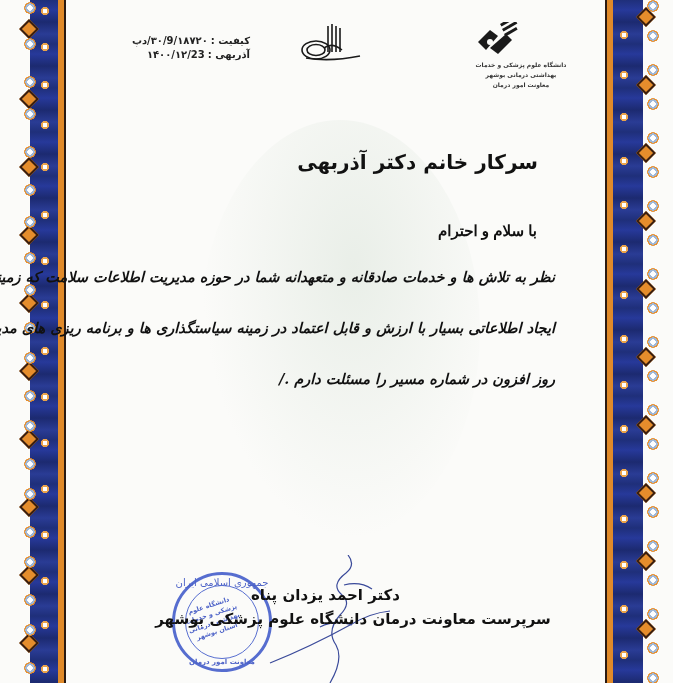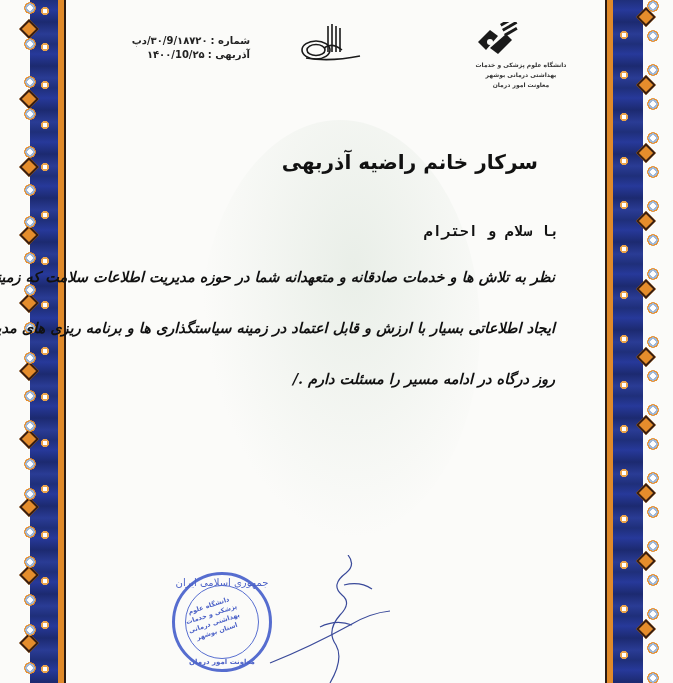--- a/index.html
+++ b/index.html
@@ -73,23 +73,23 @@
       direction: rtl; text-align: center; font-size: 6px; font-weight: bold; color: #333; line-height: 10px;
     }
 
     
     .salutation {
       position: absolute; right: 135px; top: 150px;
       direction: rtl; font-size: 20px; font-weight: bold; color: #111;
       font-family: "DejaVu Sans", sans-serif;
     }
     .greeting {
-      position: absolute; right: 114px; top: 222px;
+      position: absolute; right: 136px; top: 222px;
       direction: rtl; font-size: 15px; font-weight: bold; color: #111;
-      font-family: Liberation Mono, monospace;
+      font-family: Liberation Sans, sans-serif;
     }
     .body-lines {
       position: absolute; right: 118px; top: 264px; width: 440px;
       direction: rtl; text-align: justify; color: #111;
       font-family: "DejaVu Serif", serif; font-style: italic; font-weight: bold;
       font-size: 14.5px;
     }
     .body-line { height: 51px; line-height: 26px; white-space: nowrap; text-align-last: justify; }
     .body-line.last { text-align-last: right; }
 
@@ -234,26 +234,26 @@
     <div class="motif" style="left:16px;top:604px;"></div>
     <div class="leaf" style="left:36px;top:622px;"></div>
     <div class="scallop" style="left:44px;top:608px;"></div>
     <div class="scallop" style="left:44px;top:642px;"></div>
     <div class="motif" style="left:16px;top:650px;"></div>
     <div class="scallop" style="left:44px;top:672px;"></div>
   </div>
 
   <div class="ref-block">
     <div class="ref-row">
-      <span>شماره :</span>
+      <span>کیفیت :</span>
       <span>۳۰/9/۱۸۷۲۰/دپ</span>
     </div>
     <div class="ref-row">
       <span>آذربهی :</span>
-      <span>۱۴۰۰/10/۲۵</span>
+      <span>۱۴۰۰/۱۲/23</span>
     </div>
   </div>
 
   <svg class="tughra" viewBox="0 0 64 42">
     <g fill="none" stroke="#1a1a1a" stroke-width="1.6">
       <ellipse cx="18" cy="28" rx="14" ry="9"></ellipse>
       <ellipse cx="18" cy="28" rx="9" ry="5.5"></ellipse>
       <path d="M30 4 L30 30 M34 2 L34 30 M38 4 L38 30 M42 6 L42 30"></path>
       <path d="M8 36 Q32 40 62 34"></path>
       <path d="M26 26 Q34 20 44 28"></path>
@@ -268,40 +268,44 @@
       <rect x="30" y="7" width="16" height="3" transform="rotate(-30 30 7)"></rect>
       <rect x="32" y="12" width="14" height="3" transform="rotate(-30 32 12)"></rect>
     </g>
     <circle cx="18" cy="20" r="3" fill="#fbfbf9"></circle>
   </svg>
   <div class="uni-name">
     <div>دانشگاه علوم پزشکی و خدمات بهداشتی درمانی بوشهر</div>
     <div>معاونت امور درمان</div>
   </div>
 
-  <div class="salutation">سرکار خانم راضیه آذربهی</div>
+  <div class="salutation">سرکار خانم دکتر آذربهی</div>
 
   <div class="greeting">با سلام و احترام</div>
 
   <div class="body-lines">
     <div class="body-line">نظر به تلاش ها و خدمات صادقانه و متعهدانه شما در حوزه مدیریت اطلاعات سلامت که زمینه ساز</div>
     <div class="body-line">ایجاد اطلاعاتی بسیار با ارزش و قابل اعتماد در زمینه سیاستگذاری ها و برنامه ریزی های مدیران</div>
-    <div class="body-line last">روز درگاه در ادامه مسیر را مسئلت دارم ./</div>
+    <div class="body-line last">روز افزون در شماره مسیر را مسئلت دارم ./</div>
   </div>
 
   <div class="stamp">
     <div class="stamp-ring-text">جمهوری اسلامی ایران</div>
     <div class="stamp-inner"></div>
     <div class="stamp-text">دانشگاه علوم پزشکی و خدمات بهداشتی درمانی استان بوشهر</div>
     <div class="stamp-ring-bottom">معاونت امور درمان</div>
   </div>
 
   <svg class="signature" viewBox="0 0 150 128">
     <g fill="none" stroke="#3a4a9a" stroke-width="1.2">
       <path d="M88 0 Q96 10 86 18 Q70 30 82 40 Q92 48 80 60 Q66 76 76 90 Q84 104 70 128"></path>
       <path d="M84 30 Q100 26 112 34"></path>
       <path d="M10 108 Q50 92 90 70 Q110 58 130 56"></path>
       <path d="M60 72 Q76 64 92 70"></path>
     </g>
   </svg>
 
+  <div class="signer">
+    <div class="signer-name">دکتر احمد یزدان پناه</div>
+    <div class="signer-title">سرپرست معاونت درمان دانشگاه علوم پزشکی بوشهر</div>
+  </div>
 
 </div>
 
 </body></html>

